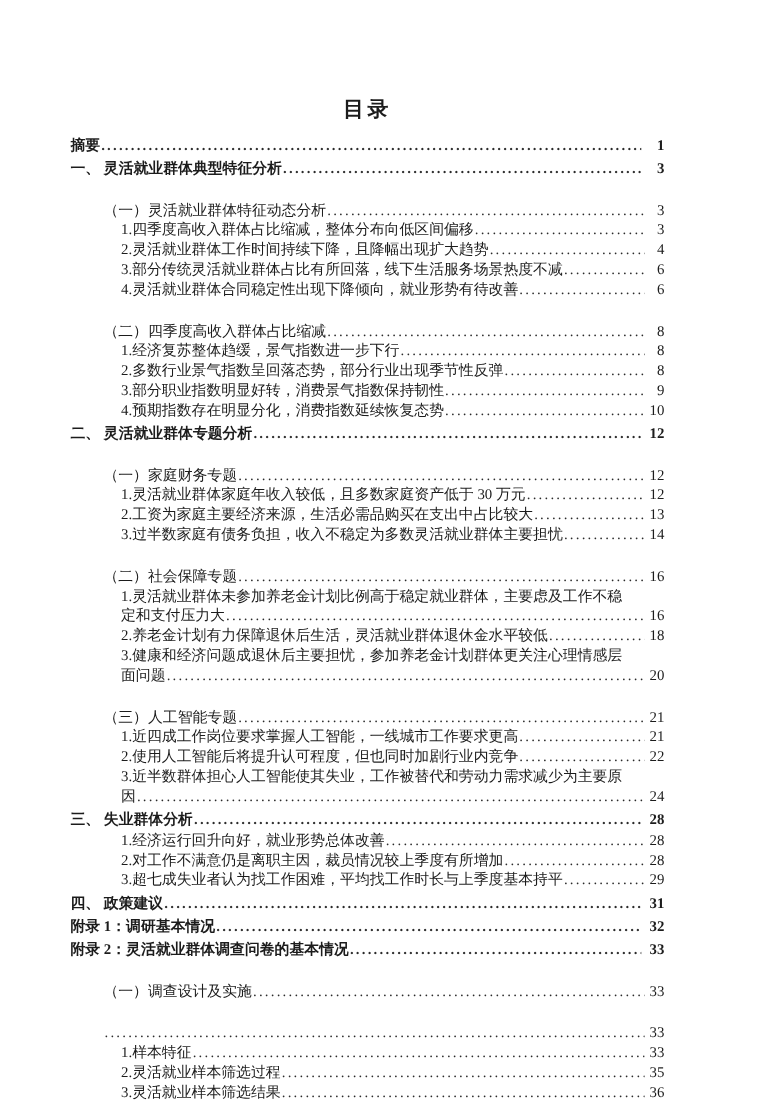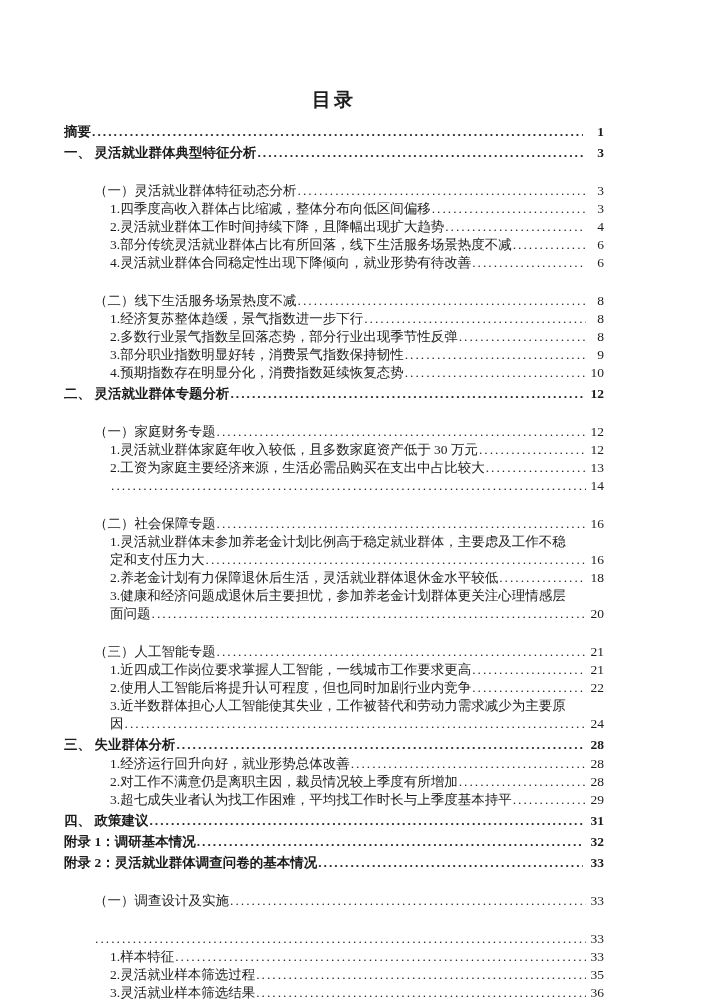--- a/index.html
+++ b/index.html
@@ -101,21 +101,21 @@
         <span class="t">3.部分传统灵活就业群体占比有所回落，线下生活服务场景热度不减</span>
         <span class="dots">................................................................................................................................................................................................................................................................................................................................................................................................................</span>
         <span class="pg">6</span>
       </div>
       <div class="row lvl2">
         <span class="t">4.灵活就业群体合同稳定性出现下降倾向，就业形势有待改善</span>
         <span class="dots">................................................................................................................................................................................................................................................................................................................................................................................................................</span>
         <span class="pg">6</span>
       </div>
       <div class="row lvl1">
-        <span class="t">（二）线下生活服务场景热度不减</span>
+        <span class="t">（二）四季度高收入群体占比缩减</span>
         <span class="dots">................................................................................................................................................................................................................................................................................................................................................................................................................</span>
         <span class="pg">8</span>
       </div>
       <div class="row lvl2">
         <span class="t">1.经济复苏整体趋缓，景气指数进一步下行</span>
         <span class="dots">................................................................................................................................................................................................................................................................................................................................................................................................................</span>
         <span class="pg">8</span>
       </div>
       <div class="row lvl2">
         <span class="t">2.多数行业景气指数呈回落态势，部分行业出现季节性反弹</span>
@@ -146,20 +146,21 @@
         <span class="t">1.灵活就业群体家庭年收入较低，且多数家庭资产低于 30 万元</span>
         <span class="dots">................................................................................................................................................................................................................................................................................................................................................................................................................</span>
         <span class="pg">12</span>
       </div>
       <div class="row lvl2">
         <span class="t">2.工资为家庭主要经济来源，生活必需品购买在支出中占比较大</span>
         <span class="dots">................................................................................................................................................................................................................................................................................................................................................................................................................</span>
         <span class="pg">13</span>
       </div>
       <div class="row lvl2">
+        <span class="t">3.过半数家庭有债务负担，收入不稳定为多数灵活就业群体主要担忧</span>
         <span class="dots">................................................................................................................................................................................................................................................................................................................................................................................................................</span>
         <span class="pg">14</span>
       </div>
       <div class="row lvl1">
         <span class="t">（二）社会保障专题</span>
         <span class="dots">................................................................................................................................................................................................................................................................................................................................................................................................................</span>
         <span class="pg">16</span>
       </div>
       <div class="row lvl2">
         <span class="t">1.灵活就业群体未参加养老金计划比例高于稳定就业群体，主要虑及工作不稳</span>

